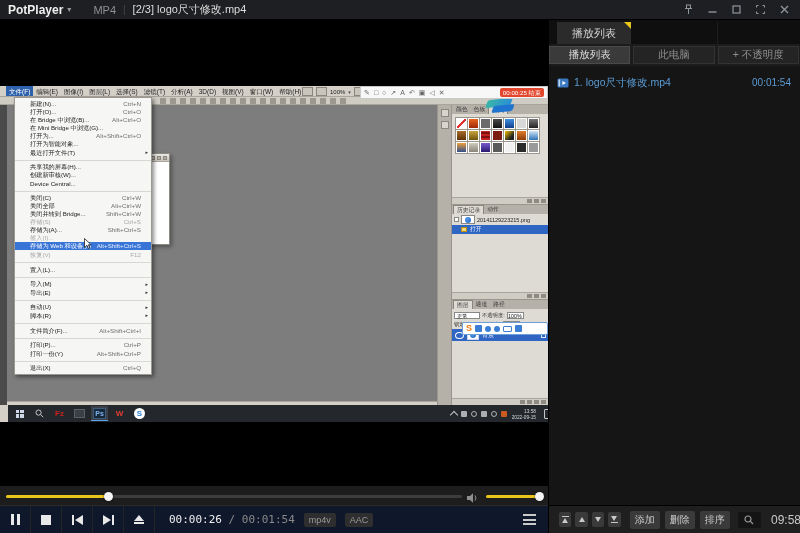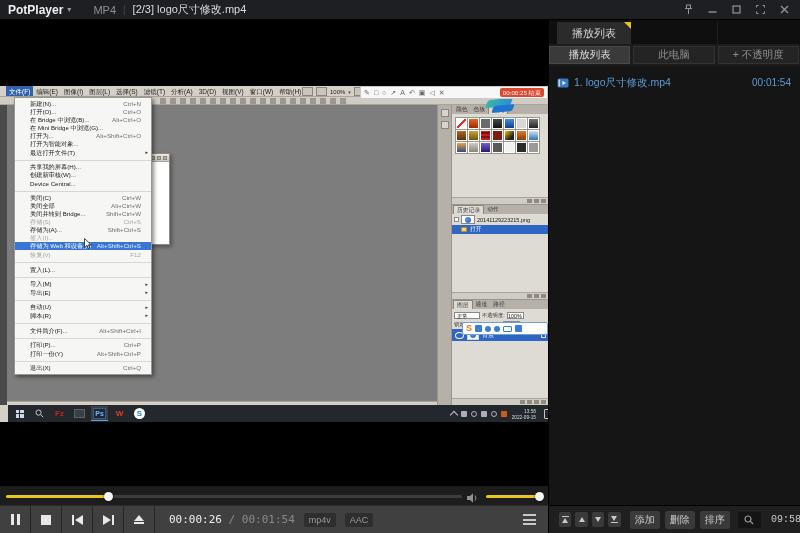--- a/index.html
+++ b/index.html
@@ -131,21 +131,21 @@
   .tk-notif{width:8px;height:10px;border:1px solid #c3c8cd;border-radius:1px;margin-left:3px;box-sizing:border-box;}
 
   
   .seekrow{position:absolute;left:0;top:485px;width:548px;height:20px;background:#1d1d1d;border-top:1px solid #000;box-sizing:border-box;}
   .seek-track{position:absolute;left:6px;top:9px;width:456px;height:3px;background:#3c3c3c;border-radius:2px;}
   .seek-prog{position:absolute;left:0;top:0;height:3px;background:#e9c41a;border-radius:2px;}
   .thumb{position:absolute;top:-3px;width:9px;height:9px;border-radius:50%;background:#f5f5f5;box-shadow:0 0 2px rgba(0,0,0,.8);}
   .vol-track{position:absolute;left:486px;top:9px;width:54px;height:3px;background:#e9c41a;border-radius:2px;}
 
   
-  .controls{position:absolute;left:0;top:505px;width:548px;height:28px;background:#404040;border-top:1px solid #2a2a2a;
+  .controls{position:absolute;left:0;top:505px;width:548px;height:28px;background:#0f172a;border-top:1px solid #2a2a2a;
             display:flex;align-items:center;box-sizing:border-box;}
   .cbtn{width:31px;height:27px;display:flex;align-items:center;justify-content:center;border-right:1px solid #242424;box-sizing:border-box;}
   .i-pause{display:flex;gap:3px;}
   .i-pause i{width:3px;height:11px;background:#e8e8e8;}
   .i-stop{width:10px;height:10px;background:#e8e8e8;}
   .i-tri-l{width:0;height:0;border-top:5px solid transparent;border-bottom:5px solid transparent;border-right:8px solid #e8e8e8;}
   .i-tri-r{width:0;height:0;border-top:5px solid transparent;border-bottom:5px solid transparent;border-left:8px solid #e8e8e8;}
   .i-bar-v{width:2px;height:10px;background:#e8e8e8;}
   .i-eject{display:flex;flex-direction:column;align-items:center;gap:1px;}
   .i-eject .tri{width:0;height:0;border-left:5px solid transparent;border-right:5px solid transparent;border-bottom:6px solid #e8e8e8;}
@@ -179,21 +179,21 @@
   .pl-label{white-space:nowrap;overflow:hidden;text-overflow:ellipsis;max-width:175px;}
   .side-bottom{position:absolute;left:0;bottom:0;width:252px;height:28px;background:#1f1f1f;border-top:1px solid #000;
                display:flex;align-items:center;padding-left:10px;box-sizing:border-box;}
   .navbtn{width:17px;height:15px;background:#3a3a3a;border-radius:2px;margin-right:4px;
           display:flex;flex-direction:column;align-items:center;justify-content:center;gap:1px;}
   .navbtn .cap{width:7px;height:1.5px;background:#c9c9c9;}
   .tri-up{width:0;height:0;border-left:3.5px solid transparent;border-right:3.5px solid transparent;border-bottom:5px solid #c9c9c9;}
   .tri-dn{width:0;height:0;border-left:3.5px solid transparent;border-right:3.5px solid transparent;border-top:5px solid #c9c9c9;}
   .txtbtn{background:#3a3a3a;color:#c9c9c9;font-size:10px;padding:2px 5px;border-radius:2px;margin-left:5px;white-space:nowrap;}
   .searchbox{width:32px;height:16px;background:#141414;border-radius:2px;margin-left:8px;display:flex;align-items:center;justify-content:center;}
-  .side-clock{color:#c9c9c9;font-size:10px;margin-left:10px;font-family:Liberation Mono, monospace;}
+  .side-clock{color:#c9c9c9;font-size:12px;margin-left:10px;font-family:Liberation Sans, sans-serif;}
 </style>
 </head>
 <body>
 
 <div id="app">
 
   <div class="titlebar">
     <span class="tb-app">PotPlayer</span>
     <span class="tb-chev">▾</span>
     <span class="tb-fmt">MP4</span>

